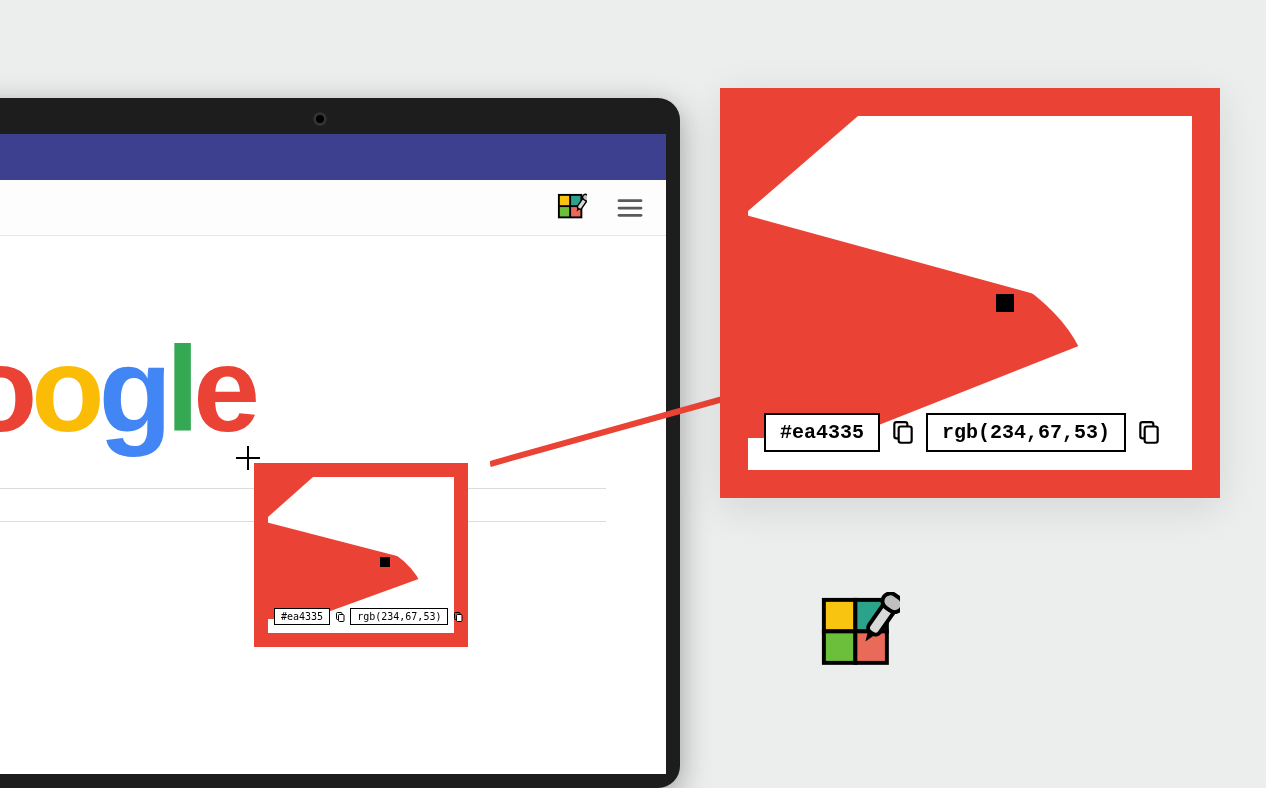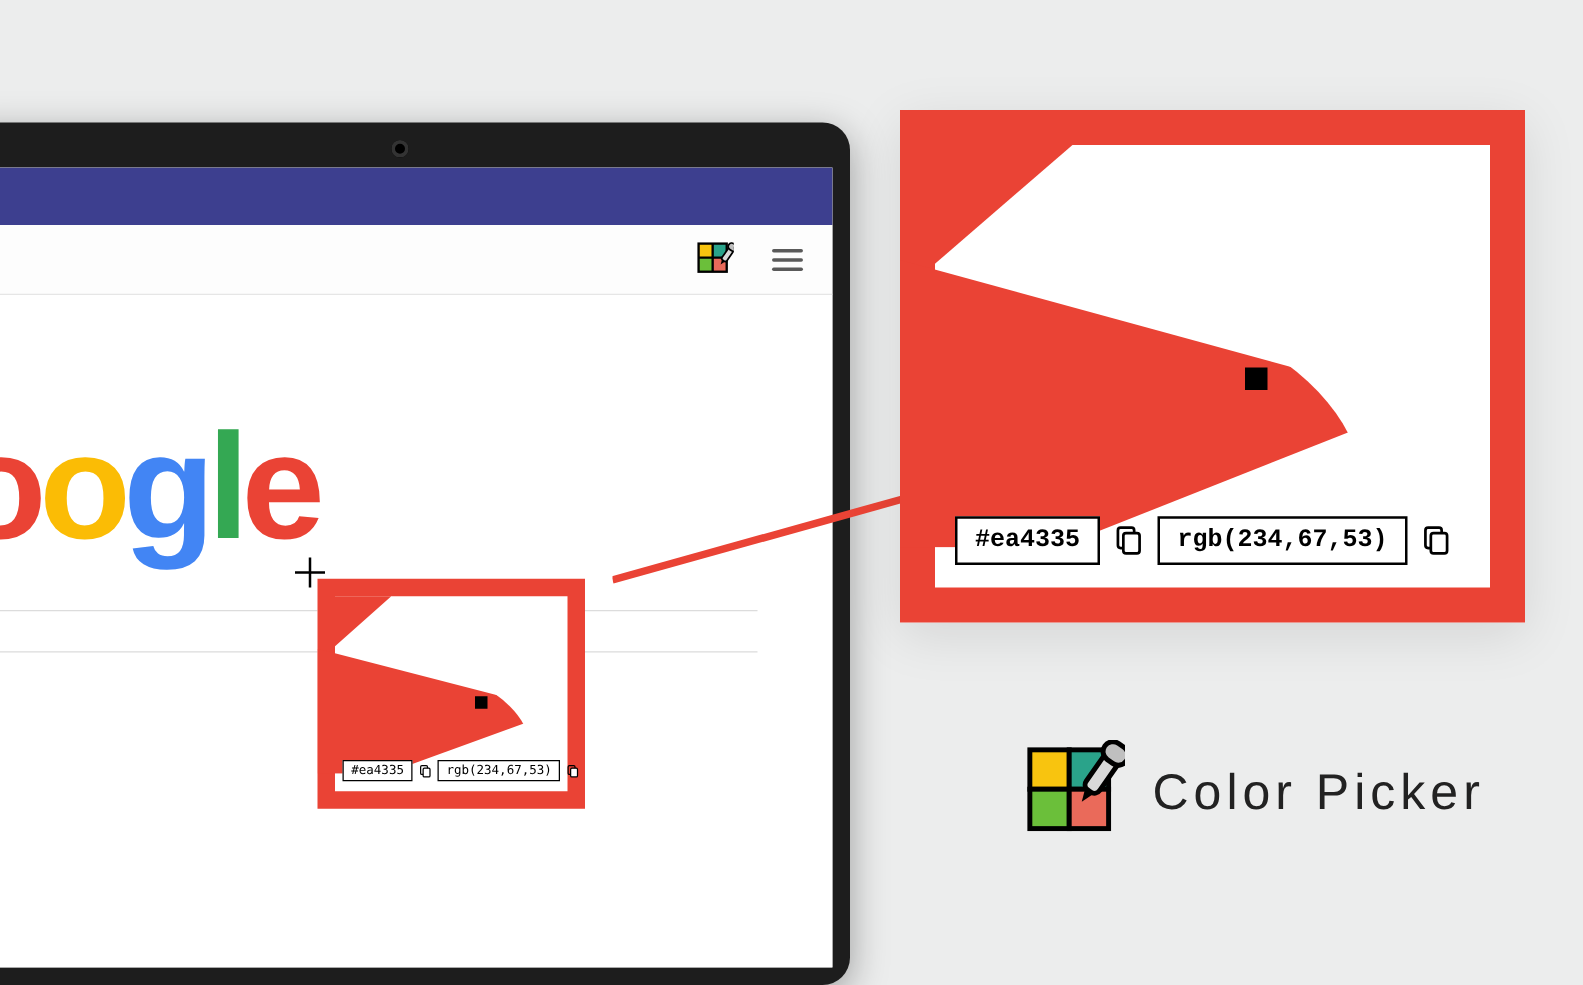--- a/index.html
+++ b/index.html
@@ -283,14 +283,13 @@
     <rect x="6" y="6" width="24" height="24" fill="#f8c40f" stroke="#000" stroke-width="3"></rect>
     <rect x="30" y="6" width="24" height="24" fill="#2aa38a" stroke="#000" stroke-width="3"></rect>
     <rect x="6" y="30" width="24" height="24" fill="#6bbf3a" stroke="#000" stroke-width="3"></rect>
     <rect x="30" y="30" width="24" height="24" fill="#ea6a5a" stroke="#000" stroke-width="3"></rect>
     <g transform="translate(14 -8) rotate(35 32 32)">
       <rect x="28" y="12" width="10" height="28" rx="4" fill="#d9d9d9" stroke="#000" stroke-width="3"></rect>
       <rect x="25" y="6" width="16" height="12" rx="6" fill="#bfbfbf" stroke="#000" stroke-width="3"></rect>
       <polygon points="30,40 36,40 33,48" fill="#000"></polygon>
     </g>
   </svg>
-  <span class="product-name">Color Picker</span>
 </div>
 
 </body></html>

